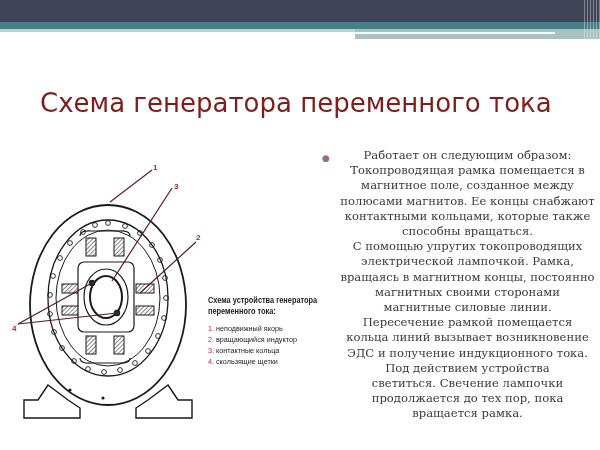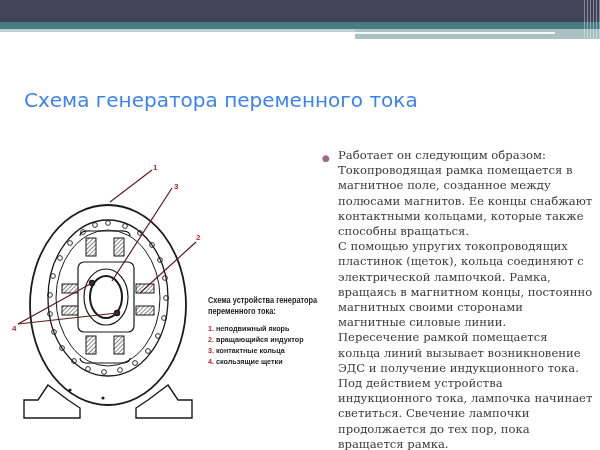--- a/index.html
+++ b/index.html
@@ -6,29 +6,29 @@
   body { width: 600px; height: 450px; position: relative; overflow: hidden; background: #ffffff; font-family: "DejaVu Sans", sans-serif; }
   .slide { position: absolute; left: 0; top: 0; width: 600px; height: 450px; background: #fff; }
   .band-dark { position: absolute; left: 0; top: 0; width: 600px; height: 22px; background: #414458; }
   .band-teal { position: absolute; left: 0; top: 22px; width: 600px; height: 7px; background: #477e83; }
   .band-light { position: absolute; left: 0; top: 29px; width: 355px; height: 3px; background: #bcd1d3; }
   .band-right1 { position: absolute; left: 355px; top: 29px; width: 245px; height: 10px; background: #a9c1c3; }
   .band-right-line { position: absolute; left: 355px; top: 32px; width: 200px; height: 2px; background: #f4f8f8; }
   .band-right2 { position: absolute; left: 484px; top: 39px; width: 105px; height: 5px; background: #fff; }
   .stripes { position: absolute; right: 0; top: 0; width: 16px; height: 45px;
     background: repeating-linear-gradient(90deg, rgba(255,255,255,0.35) 0 1px, rgba(255,255,255,0) 1px 3px); }
-  .title { position: absolute; left: 24px; top: 88px; font-size: 20px; color: #3b82f6; font-family: "DejaVu Sans", sans-serif; letter-spacing: 0px; white-space: nowrap; }
+  .title { position: absolute; left: 40px; top: 88px; font-size: 26px; color: #7f1d1d; font-family: "DejaVu Sans", sans-serif; letter-spacing: 0px; white-space: nowrap; }
   .bullet-area { position: absolute; left: 322px; top: 148px; width: 275px; }
   .bullet-dot { position: absolute; left: 0; top: 5px; font-size: 9px; color: #9b6a8a; }
   .bullet-text { margin-left: 16px; font-family: "DejaVu Serif", serif; font-size: 11.6px; line-height: 15.2px; color: #3a3a3a; }
-  .bullet-text span { display: block; white-space: nowrap; }
+  .bullet-text span { display: block; white-space: nowrap; text-align: center; }
   .diagram { position: absolute; left: 0; top: 155px; width: 310px; height: 270px; }
   .legend { position: absolute; left: 208px; top: 295px; font-family: "Liberation Sans", sans-serif; color: #222; }
   .legend-title { font-size: 8.2px; font-weight: bold; line-height: 11px; transform: scaleX(0.9); transform-origin: left; white-space: nowrap; }
-  .legend-list { margin-top: 6px; font-weight: bold; }
+  .legend-list { margin-top: 6px; }
   .legend-item { font-size: 8px; line-height: 11px; white-space: nowrap; transform: scaleX(0.9); transform-origin: left; }
   .legend-num { color: #c0282e; }
   .callout { position: absolute; font-family: "Liberation Sans", sans-serif; font-size: 8px; font-weight: bold; color: #b5242b; }
 </style>
 </head>
 <body>
 
 <div class="slide">
   <div class="band-dark"></div>
   <div class="band-teal"></div>
@@ -138,28 +138,26 @@
   <div class="bullet-area">
     <span class="bullet-dot">●</span>
     <div class="bullet-text">
       <span>Работает он следующим образом:</span>
       <span>Токопроводящая рамка помещается в</span>
       <span>магнитное поле, созданное между</span>
       <span>полюсами магнитов. Ее концы снабжают</span>
       <span>контактными кольцами, которые также</span>
       <span>способны вращаться.</span>
       <span>С помощью упругих токопроводящих</span>
-      <span>пластинок (щеток), кольца соединяют с</span>
       <span>электрической лампочкой. Рамка,</span>
       <span>вращаясь в магнитном концы, постоянно</span>
       <span>магнитных своими сторонами</span>
       <span>магнитные силовые линии.</span>
       <span>Пересечение рамкой помещается</span>
       <span>кольца линий вызывает возникновение</span>
       <span>ЭДС и получение индукционного тока.</span>
       <span>Под действием устройства</span>
-      <span>индукционного тока, лампочка начинает</span>
       <span>светиться. Свечение лампочки</span>
       <span>продолжается до тех пор, пока</span>
       <span>вращается рамка.</span>
     </div>
   </div>
 </div>
 
 </body></html>

